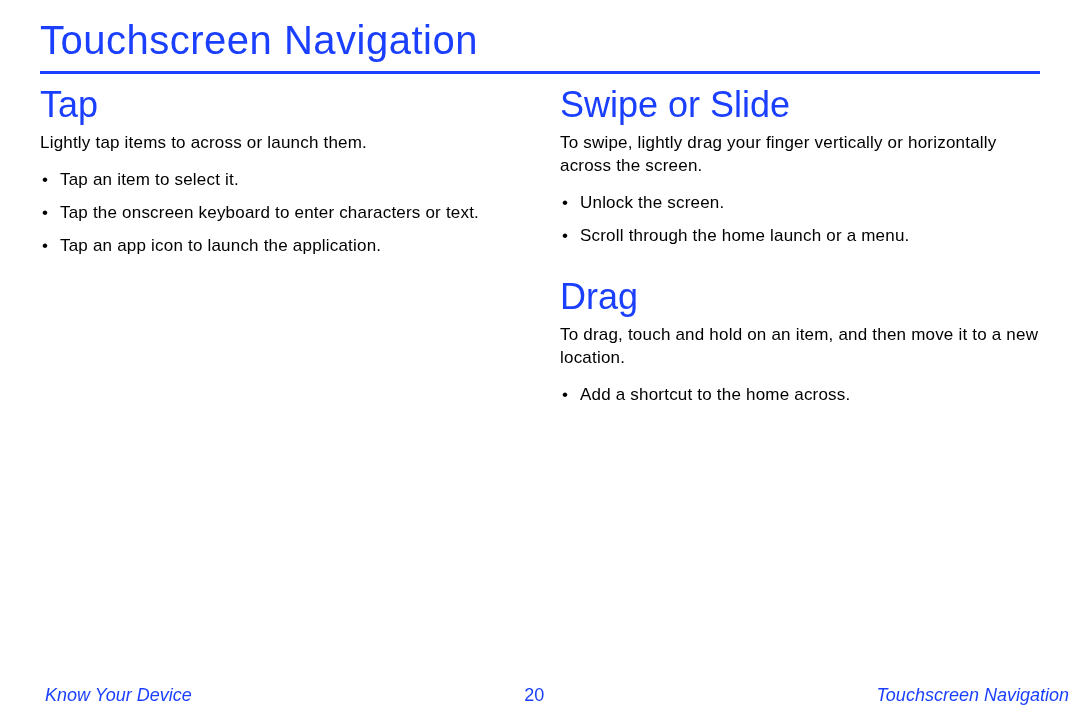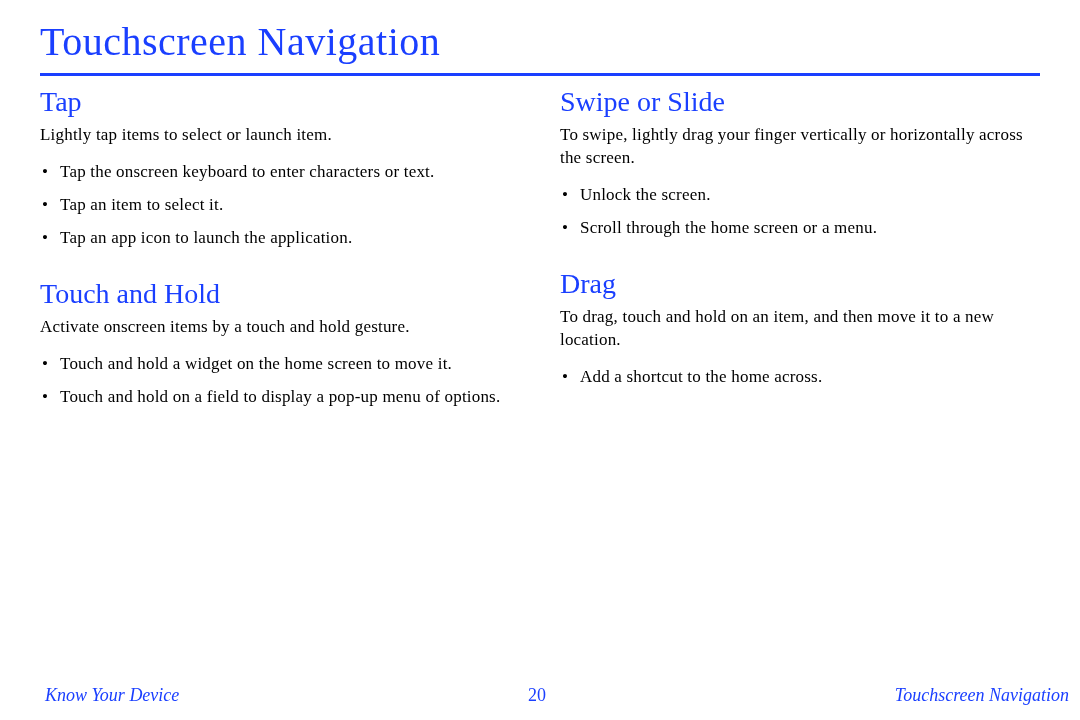--- a/index.html
+++ b/index.html
@@ -1,15 +1,15 @@
 <!DOCTYPE html>
 <html><head>
 <meta charset="utf-8">
 <style>
-  * { box-sizing: border-box; margin: 0; padding: 0; font-family: Liberation Serif, serif; }
+  * { box-sizing: border-box; margin: 0; padding: 0; }
   html, body { width: 1080px; height: 720px; }
   body {
     font-family: Arial, Helvetica, sans-serif;
     background: #fff;
     color: #000;
     position: relative;
   }
   .page {
     padding: 18px 40px 0 40px;
   }
@@ -28,21 +28,21 @@
   }
   .col {
     flex: 1;
     min-width: 0;
   }
   .section {
     margin-bottom: 28px;
   }
   .section-title {
     color: #1a3fff;
-    font-size: 28px;
+    font-size: 36px;
     font-weight: 400;
     margin-bottom: 6px;
   }
   .section-intro {
     font-size: 17px;
     line-height: 1.35;
     margin-bottom: 14px;
     letter-spacing: 0.2px;
   }
   ul.bullets {
@@ -83,45 +83,37 @@
 <body>
 
 <div class="page">
   <h1 class="page-title">Touchscreen Navigation</h1>
 
   <div class="columns">
 
     <div class="col">
       <div class="section">
         <h2 class="section-title">Tap</h2>
-        <p class="section-intro">Lightly tap items to select or launch item.</p>
+        <p class="section-intro">Lightly tap items to across or launch them.</p>
         <ul class="bullets">
+          <li>Tap an item to select it.</li>
           <li>Tap the onscreen keyboard to enter characters or text.</li>
-          <li>Tap an item to select it.</li>
           <li>Tap an app icon to launch the application.</li>
         </ul>
       </div>
 
-      <div class="section">
-        <h2 class="section-title">Touch and Hold</h2>
-        <p class="section-intro">Activate onscreen items by a touch and hold gesture.</p>
-        <ul class="bullets">
-          <li>Touch and hold a widget on the home screen to move it.</li>
-          <li>Touch and hold on a field to display a pop-up menu of options.</li>
-        </ul>
-      </div>
     </div>
 
     <div class="col">
       <div class="section">
         <h2 class="section-title">Swipe or Slide</h2>
         <p class="section-intro">To swipe, lightly drag your finger vertically or horizontally across the screen.</p>
         <ul class="bullets">
           <li>Unlock the screen.</li>
-          <li>Scroll through the home screen or a menu.</li>
+          <li>Scroll through the home launch or a menu.</li>
         </ul>
       </div>
 
       <div class="section">
         <h2 class="section-title">Drag</h2>
         <p class="section-intro">To drag, touch and hold on an item, and then move it to a new location.</p>
         <ul class="bullets">
           <li>Add a shortcut to the home across.</li>
         </ul>
       </div>

